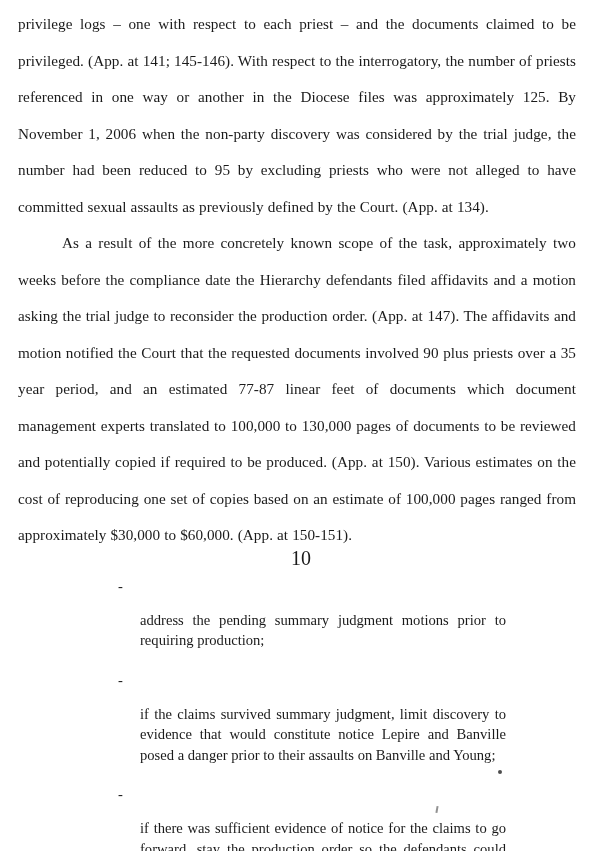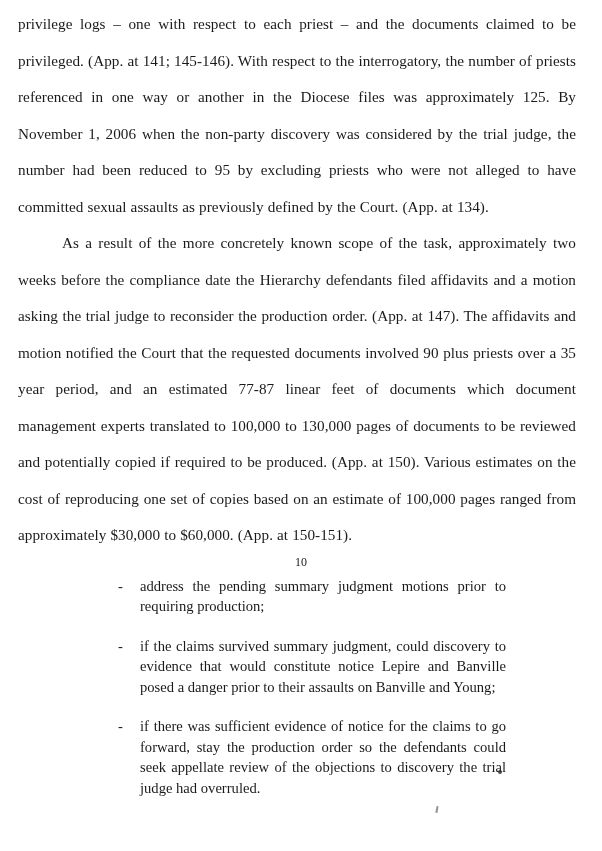--- a/index.html
+++ b/index.html
@@ -51,31 +51,32 @@
   }
   .list-dash {
     width: 22px;
     flex: 0 0 22px;
     text-align: left;
   }
   .list-text {
     flex: 1 1 auto;
     text-align: justify;
     text-justify: inter-word;
+    margin-top: 34px;
   }
   .italic {
     font-style: italic;
   }
   .page-number {
     position: absolute;
     left: 0;
     right: 0;
     bottom: 28px;
     text-align: center;
-    font-size: 12px;
+    font-size: 20px;
   }
   .speck-1 {
     position: absolute;
     left: 498px;
     top: 770px;
     width: 4px;
     height: 4px;
     background: #2e2e2e;
     border-radius: 50%;
     opacity: 0.85;
@@ -105,21 +106,21 @@
 
     <div class="list-block">
 
       <div class="list-item">
         <span class="list-dash">-</span>
         <span class="list-text">address the pending summary judgment motions prior to requiring production;</span>
       </div>
 
       <div class="list-item">
         <span class="list-dash">-</span>
-        <span class="list-text">if the claims survived summary judgment, could discovery to evidence that would constitute notice Lepire and Banville posed a danger prior to their assaults on Banville and Young;</span>
+        <span class="list-text">if the claims survived summary judgment, limit discovery to evidence that would constitute notice Lepire and Banville posed a danger prior to their assaults on Banville and Young;</span>
       </div>
 
       <div class="list-item">
         <span class="list-dash">-</span>
         <span class="list-text">if there was sufficient evidence of notice for the claims to go forward, stay the production order so the defendants could seek appellate review of the objections to discovery the trial judge had overruled.</span>
       </div>
 
     </div>
 
   </div>

